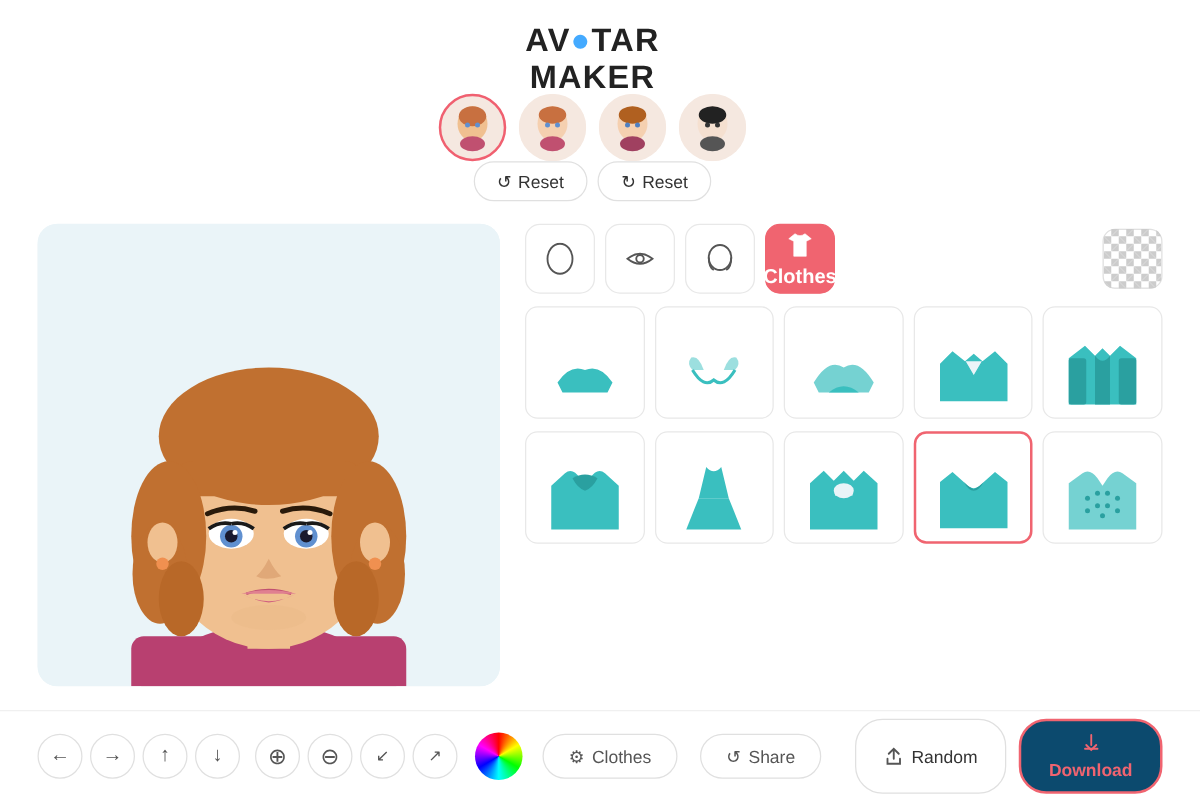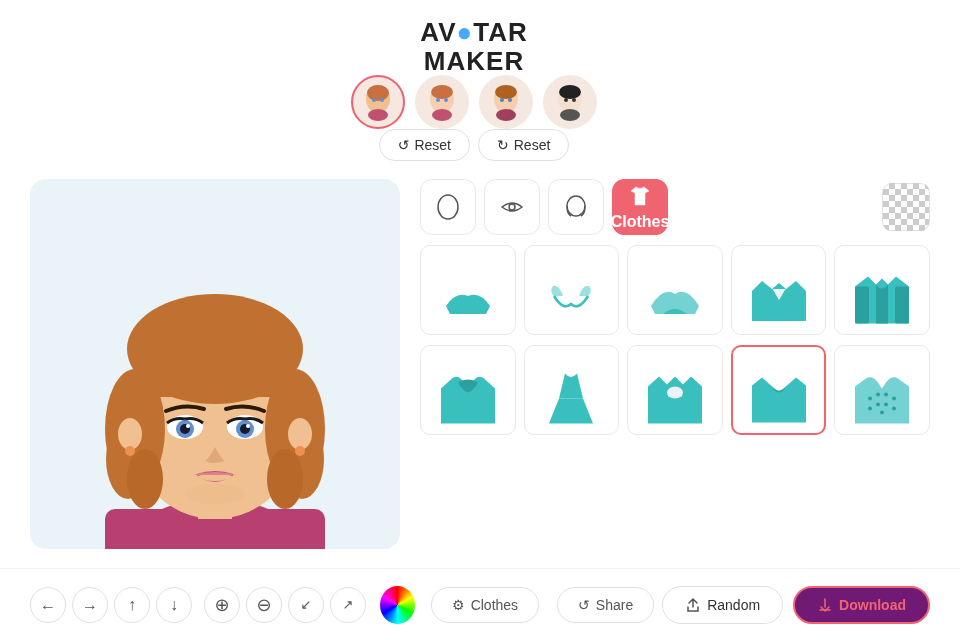--- a/index.html
+++ b/index.html
@@ -282,28 +282,29 @@
       padding: 9px 22px;
       font-size: 14px;
       color: #333;
       cursor: pointer;
       font-weight: 500;
     }
     .download-btn {
       display: flex;
       align-items: center;
       gap: 6px;
-      background: #701a75;
+      background: #0c4a6e;
       border: 2px solid #f06470;
       border-radius: 22px;
       padding: 9px 22px;
       font-size: 14px;
       color: #f06470;
       cursor: pointer;
       font-weight: 600;
+      flex-direction: column;
     }
 
     
     .checkerboard {
       width: 48px;
       height: 48px;
       background-image:
         linear-gradient(45deg, #ccc 25%, transparent 25%),
         linear-gradient(-45deg, #ccc 25%, transparent 25%),
         linear-gradient(45deg, transparent 75%, #ccc 75%),

